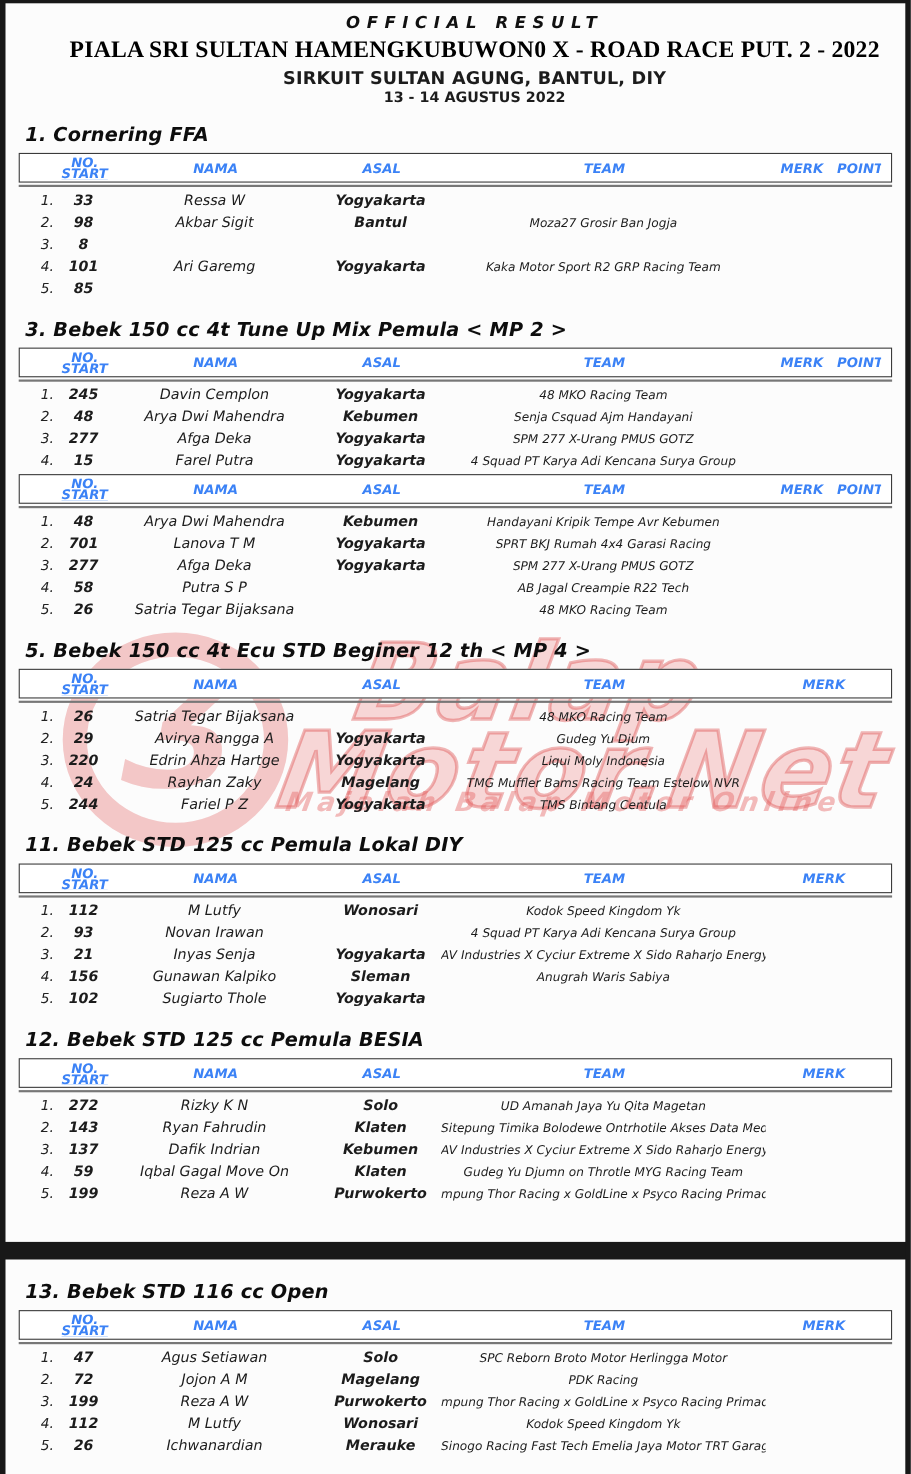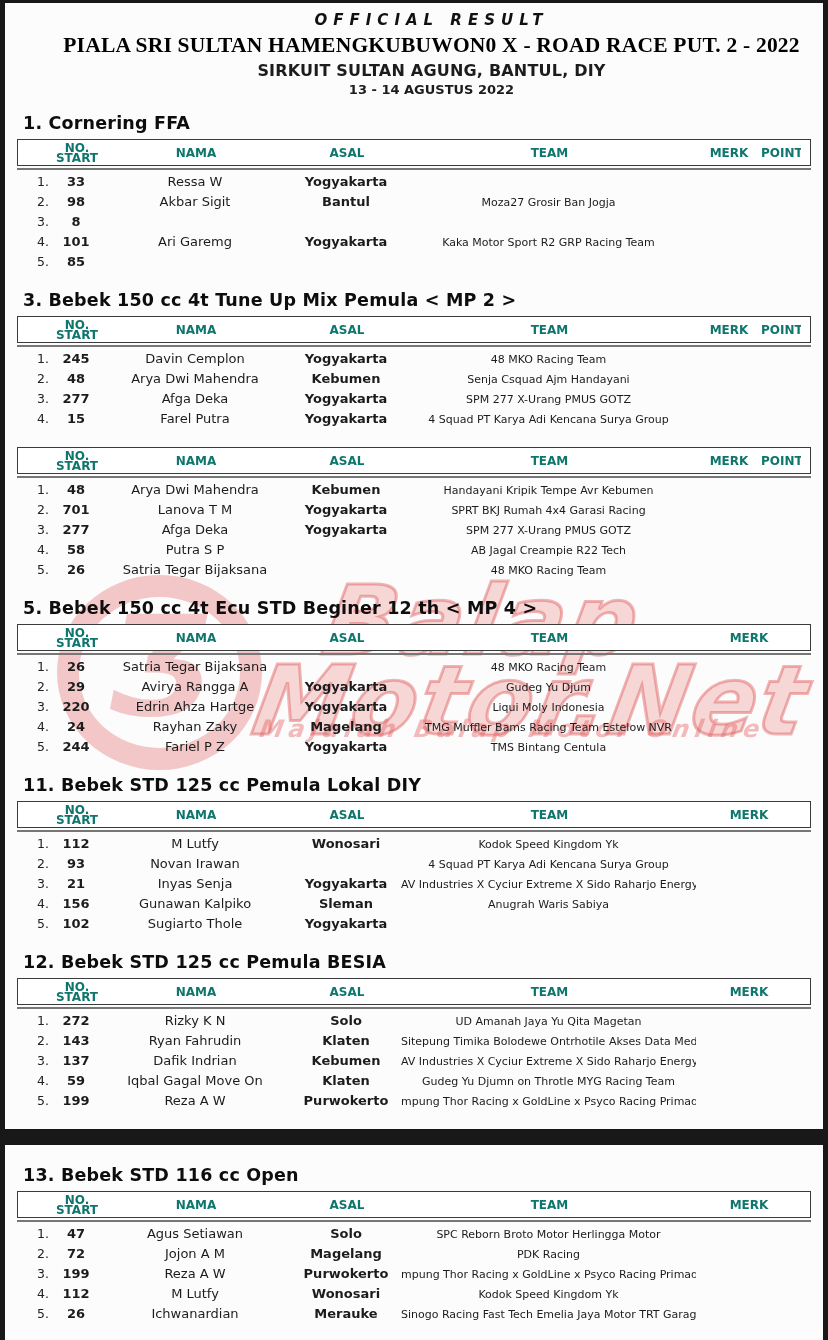--- a/index.html
+++ b/index.html
@@ -29,21 +29,21 @@
   .doc-title {
     font-family:"Liberation Serif","DejaVu Serif",serif;
     font-weight:bold; font-size:21.5px; margin-top:4px; color:#000;
     letter-spacing:0.2px;
   }
   .doc-venue { font-weight:bold; font-size:16px; margin-top:3px; letter-spacing:0.2px; }
   .doc-date  { font-weight:bold; font-size:13px; margin-top:2px; }
 
   
   .sections { position:relative; z-index:2; }
-  .section { margin:16px 12px; }
+  .section { margin:0 12px;font-style:italic; }
   .section-title {
     font-size:17.5px; font-weight:bold; color:#0d0d0d;
     margin:16px 0 6px 6px; letter-spacing:0.2px; line-height:20px;
   }
   .thead {
     border:1.5px solid #3b3b3b;
     background:#fff;
     display:flex; align-items:center;
     height:27px;
     position:relative;
@@ -55,21 +55,21 @@
   .cell { flex:0 0 auto; text-align:center; overflow:hidden; white-space:nowrap; }
   .c-pos  { width:36px; text-align:right; padding-right:4px; }
   .c-no   { width:46px; font-weight:bold; }
   .c-nama { width:192px; }
   .c-asal { width:110px; font-weight:bold; }
   .c-team { width:295px; font-size:11px; }
   .c-merk { width:64px; }
   .c-point{ width:40px; }
   .no-point .c-merk  { width:104px; }
 
-  .thead .cell { font-size:12px; font-weight:bold; color:#0f766e; }
+  .thead .cell { font-size:12px; font-weight:bold; color:#3b82f6; }
   .h-nostart { display:flex; flex-direction:column; line-height:10px; font-size:10px; }
   .h-nostart .u { text-decoration:underline; }
 
   .rows { margin-top:8px; }
   .row { display:flex; align-items:baseline; height:20px; font-size:13px; }
   .row .c-pos { font-size:12.5px; color:#222; }
   .row .c-asal { font-size:13px; }
 
   
   .watermark {

